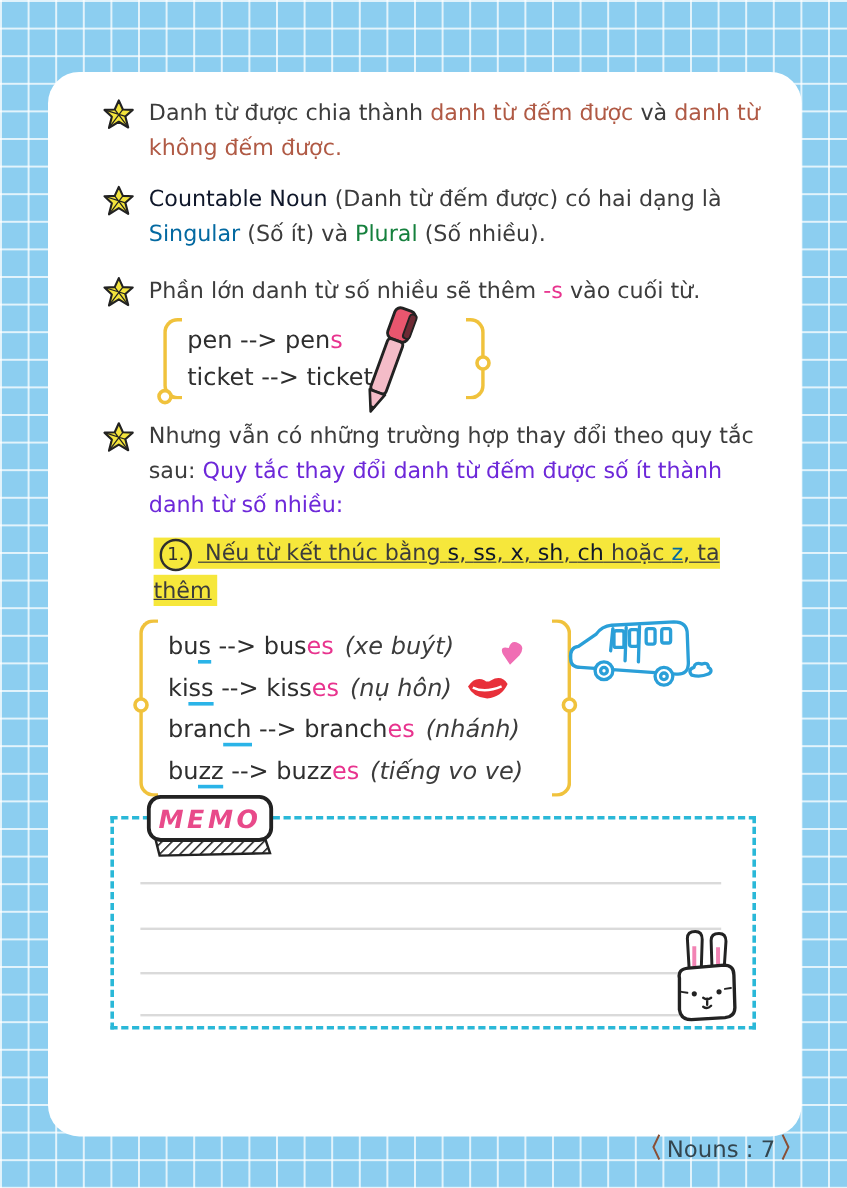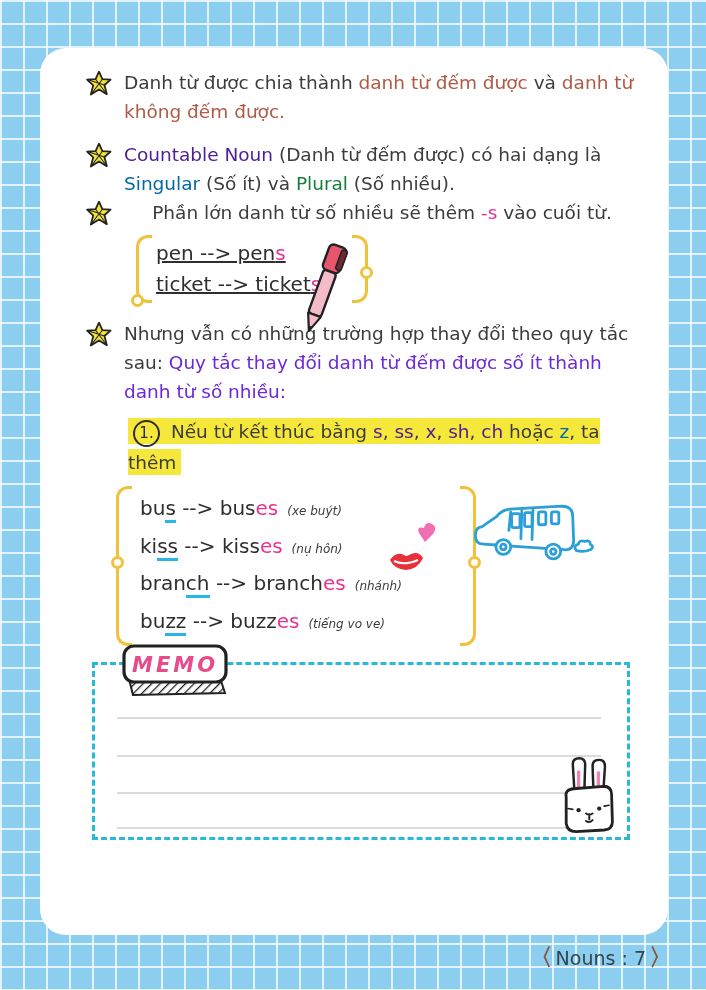--- a/index.html
+++ b/index.html
@@ -6,49 +6,49 @@
   body{
     width:706px;height:990px;position:relative;overflow:hidden;
     font-family:"DejaVu Sans",sans-serif;
     background-color:#8ccef0;
     background-image:
       linear-gradient(to right, rgba(255,255,255,.75) 2px, transparent 2px),
       linear-gradient(to bottom, rgba(255,255,255,.75) 2px, transparent 2px);
     background-size:23px 23px;
   }
   .page{
-    position:absolute;left:40px;top:48px;width:628px;height:887px;
+    position:absolute;left:40px;top:60px;width:628px;height:887px;
     background:#ffffff;border-radius:26px;
   }
   .content{position:absolute;inset:0;padding:20px 28px 0 44px;box-sizing:border-box;}
   .sec{display:flex;gap:10px;color:#3c3c3c;font-size:18.5px;line-height:29px;}
   .sec .star{width:30px;height:30px;flex:0 0 30px;margin-top:1px;}
   .sec .txt{flex:1;}
-  .mt14{margin-top:14px;} .mt18{text-align:center;}
+  .mt14{margin-top:14px;} .mt18{margin-top:18px;}
   .brown{color:#b05a45;}
-  .green{color:#4c1d95;}
+  .green{color:#0f172a;}
   .cyan{color:#0369a1;}
   .orange{color:#15803d;}
   .pinkm{color:#e8338e;}
   .pinkh{color:#6d28d9;}
   
   .exbox{position:relative;color:#2e2e2e;}
   .exbox::before{content:"";position:absolute;left:0;top:2px;bottom:2px;width:13px;
     border:3px solid #f0c23c;border-right:none;border-radius:12px 0 0 12px;}
   .exbox::after{content:"";position:absolute;right:0;top:2px;bottom:2px;width:13px;
     border:3px solid #f0c23c;border-left:none;border-radius:0 12px 12px 0;}
   .knob{position:absolute;width:7px;height:7px;border:3px solid #f0c23c;border-radius:50%;background:#fff;z-index:2;}
   .kl{left:-5px;} .kr{right:-5px;}
-  .exa{margin:4px 0 0 52px;width:232px;padding:5px 20px;font-size:20px;line-height:31px;box-sizing:border-box;text-decoration:underline;}
+  .exa{margin:4px 0 0 52px;width:268px;padding:5px 20px;font-size:20px;line-height:31px;box-sizing:border-box;}
   .exb{margin:6px 0 0 32px;width:360px;padding:7px 24px;font-size:20px;line-height:34.5px;box-sizing:border-box;}
   .u{border-bottom:3px solid #2ab4e8;}
   .es{color:#e8338e;}
-  .note{font-style:italic;margin-left:9px;font-size:12px;color:#3c3c3c;}
+  .note{font-style:italic;margin-left:9px;font-size:20px;color:#3c3c3c;}
   
-  .rule{margin:10px 0 0 44px;font-size:18.5px;line-height:31px;color:#3c3c3c;}
+  .rule{margin:10px 0 0 44px;font-size:18.5px;line-height:31px;color:#3c3c3c;text-decoration:underline;}
   .hl{background:#f6e73b;padding:3px 5px 2px 5px;}
   .numcirc{display:inline-block;width:23px;height:23px;line-height:22px;text-align:center;
     border:2px solid #2e2e2e;border-radius:50%;font-size:15px;margin-right:5px;color:#2e2e2e;}
   
   .memo{position:relative;margin:14px 0 0 8px;width:532px;height:172px;border:3px dashed #2ab8d8;font-style:italic;}
   .mline{position:absolute;left:22px;right:26px;border-top:2px solid #dadada;}
   .memo-label{position:absolute;left:22px;top:-24px;width:122px;height:58px;}
   .rabbit{position:absolute;right:8px;bottom:-3px;width:66px;height:86px;}
   
   .pen{position:absolute;left:253px;top:192px;width:64px;height:102px;}

